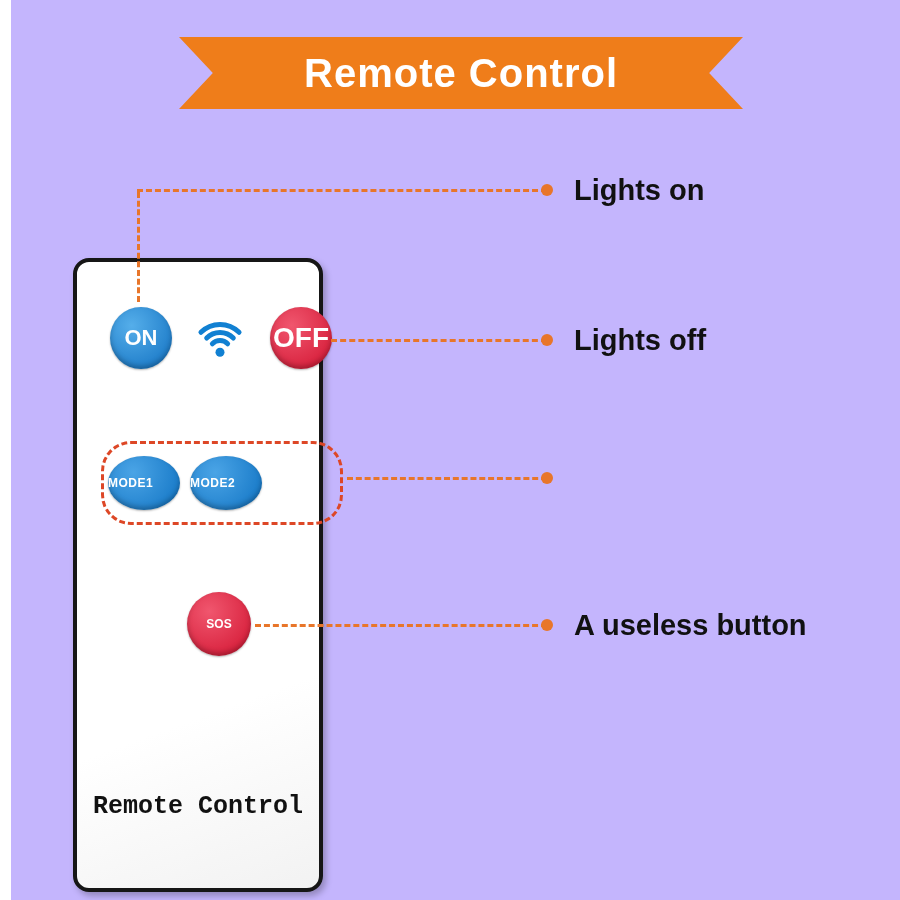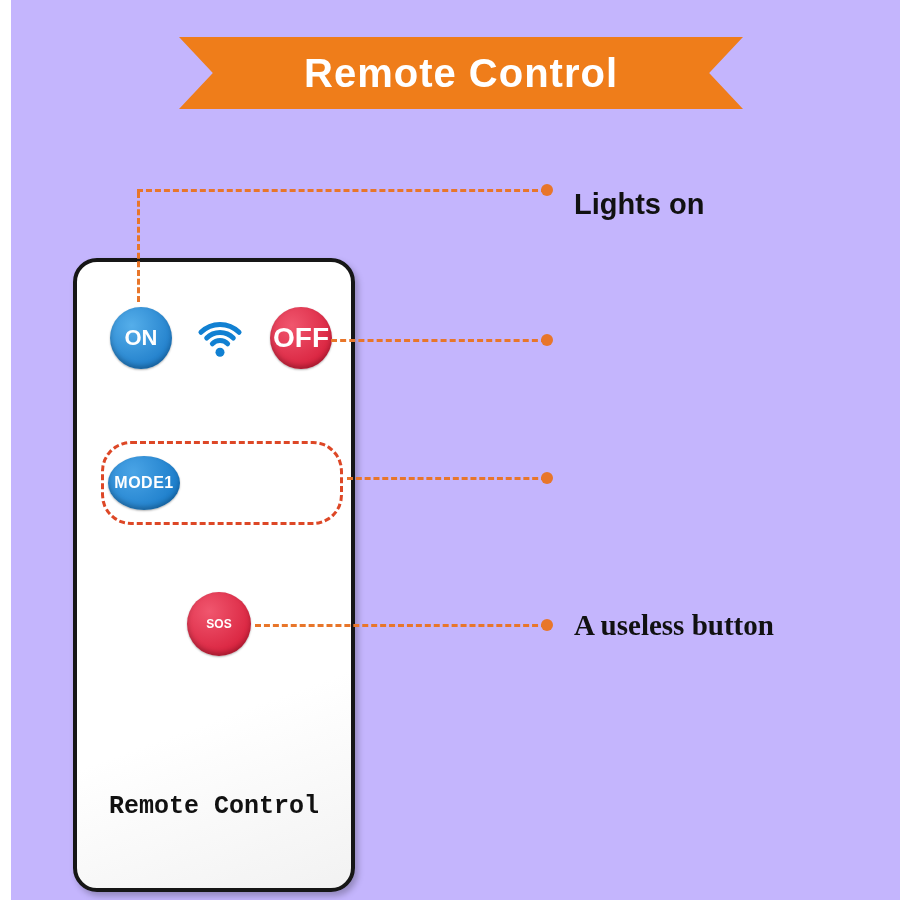--- a/index.html
+++ b/index.html
@@ -18,23 +18,23 @@
     background:#ef7d1a;
     clip-path:polygon(0 0,100% 0,94% 50%,100% 100%,0 100%,6% 50%);
     display:flex;align-items:center;justify-content:center;
   }
   .ribbon-title{
     color:#ffffff;font-size:40px;font-weight:700;letter-spacing:1px;
   }
 
   
   .remote{
-    position:absolute;left:62px;top:258px;width:282px;height:634px;
+    position:absolute;left:62px;top:258px;width:250px;height:634px;
     background:linear-gradient(160deg,#ffffff 70%,#f2f2f2 100%);
-    border:4px solid #161616;border-radius:24px;
+    border:4px solid #161616;border-radius:16px;
     box-shadow:3px 4px 6px rgba(0,0,0,0.25);
     box-sizing:border-box;
   }
   .btn-round{
     position:absolute;border-radius:50%;
     display:flex;align-items:center;justify-content:center;
     color:#ffffff;font-weight:700;
     box-shadow:inset 0 -3px 5px rgba(0,0,0,0.25), 0 1px 2px rgba(0,0,0,0.3);
     cursor:default;
   }
@@ -48,22 +48,22 @@
   }
   .wifi{
     position:absolute;left:116px;top:52px;width:54px;height:46px;
   }
   .mode-group{
     position:absolute;left:24px;top:179px;width:242px;height:84px;
     border:3px dashed #dd4726;border-radius:30px;box-sizing:border-box;
   }
   .btn-mode{
     position:absolute;width:72px;height:54px;border-radius:50%;
-    display:flex;align-items:center;justify-content:center;
-    color:#ffffff;font-weight:700;font-size:16px;letter-spacing:0.5px;
+    display:flex;align-items:center;justify-content:flex-start;
+    color:#ffffff;font-weight:700;font-size:12px;letter-spacing:0.5px;
     background:radial-gradient(circle at 35% 30%, #4aa4e6, #0f72c2);
     box-shadow:inset 0 -3px 5px rgba(0,0,0,0.25), 0 1px 2px rgba(0,0,0,0.3);
     top:194px;
   }
   .btn-mode1{left:31px;}
   .btn-mode2{left:113px;}
   .btn-mode3{left:195px;}
   .btn-sos{
     left:110px;top:330px;width:64px;height:64px;font-size:12px;
     background:radial-gradient(circle at 35% 30%, #f0566e, #d1122f);
@@ -82,24 +82,24 @@
     position:absolute;width:12px;height:12px;border-radius:50%;
     background:#e8762a;
   }
 
   
   .annotation{
     position:absolute;left:563px;
     font-size:29px;font-weight:600;color:#111111;line-height:34px;
     white-space:nowrap;
   }
-  .ann-1{top:187px;text-align:center;}
+  .ann-1{top:173px;text-align:center;}
   .ann-2{top:323px;}
   .ann-3{top:461px;}
-  .ann-4{top:608px;font-family:Liberation Serif, serif;}
+  .ann-4{top:608px;}
 </style>
 </head>
 <body>
 
 <div class="stage">
 
   <div class="ribbon">
     <div class="ribbon-title">Remote Control</div>
   </div>
 
@@ -122,20 +122,23 @@
 
     <div class="btn-round btn-off">
       <span>OFF</span>
     </div>
 
     <div class="mode-group"></div>
 
     <div class="btn-mode btn-mode1">
       <span>MODE1</span>
     </div>
+    <div class="btn-mode btn-mode2">
+      <span>MODE2</span>
+    </div>
 
     <div class="btn-round btn-sos">
       <span>SOS</span>
     </div>
 
     <div class="remote-brand">Remote Control</div>
   </div>
 
   <div class="leader-v" style="left:126px;top:192px;height:110px;"></div>
   <div class="leader-h" style="left:126px;top:189px;width:410px;"></div>
@@ -144,15 +147,16 @@
   <div class="leader-h" style="left:320px;top:339px;width:216px;"></div>
   <div class="leader-dot" style="left:530px;top:334px;"></div>
 
   <div class="leader-h" style="left:336px;top:477px;width:200px;"></div>
   <div class="leader-dot" style="left:530px;top:472px;"></div>
 
   <div class="leader-h" style="left:244px;top:624px;width:292px;"></div>
   <div class="leader-dot" style="left:530px;top:619px;"></div>
 
   <div class="annotation ann-1">Lights on</div>
+  <div class="annotation ann-2">Lights off</div>
   <div class="annotation ann-4">A useless button</div>
 
 </div>
 
 </body></html>

